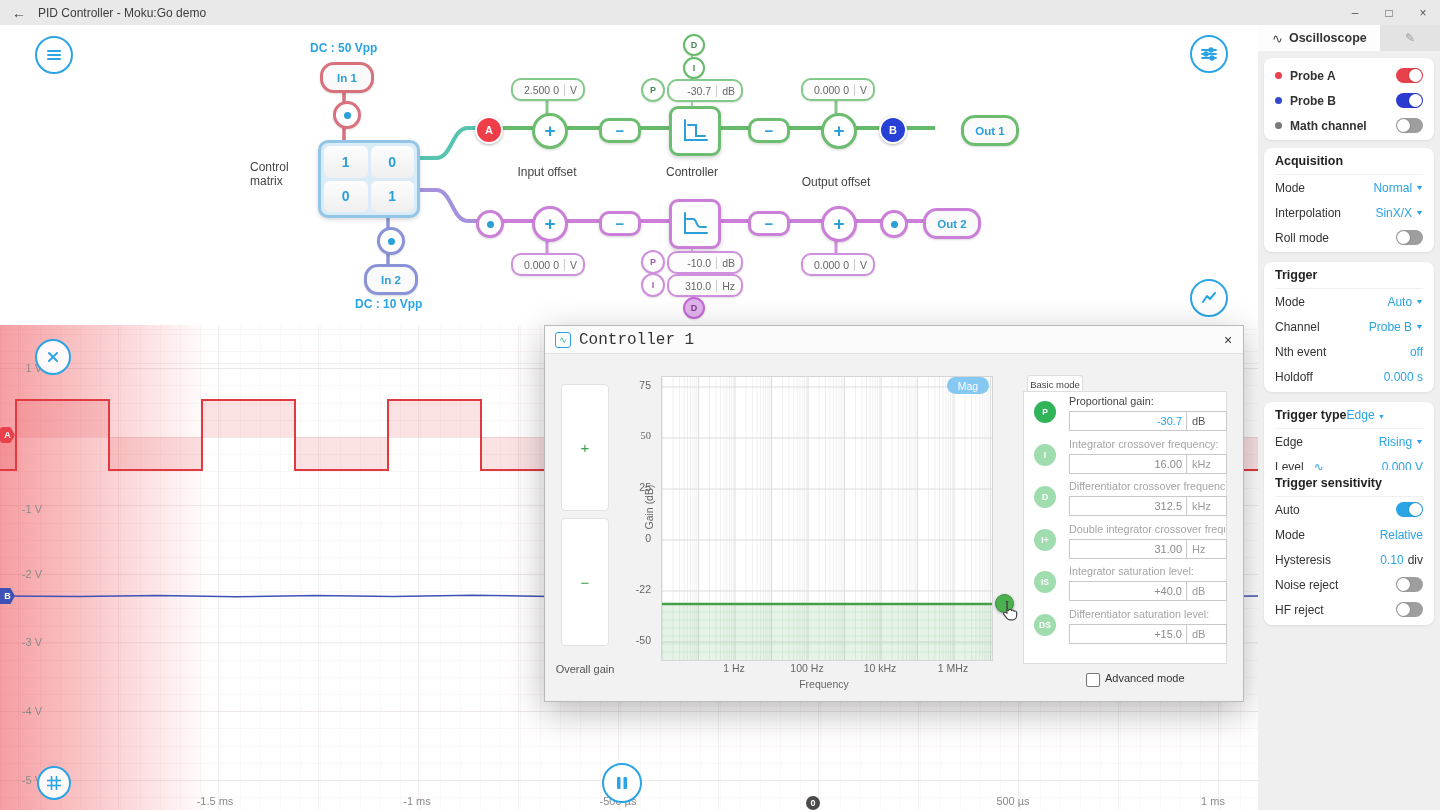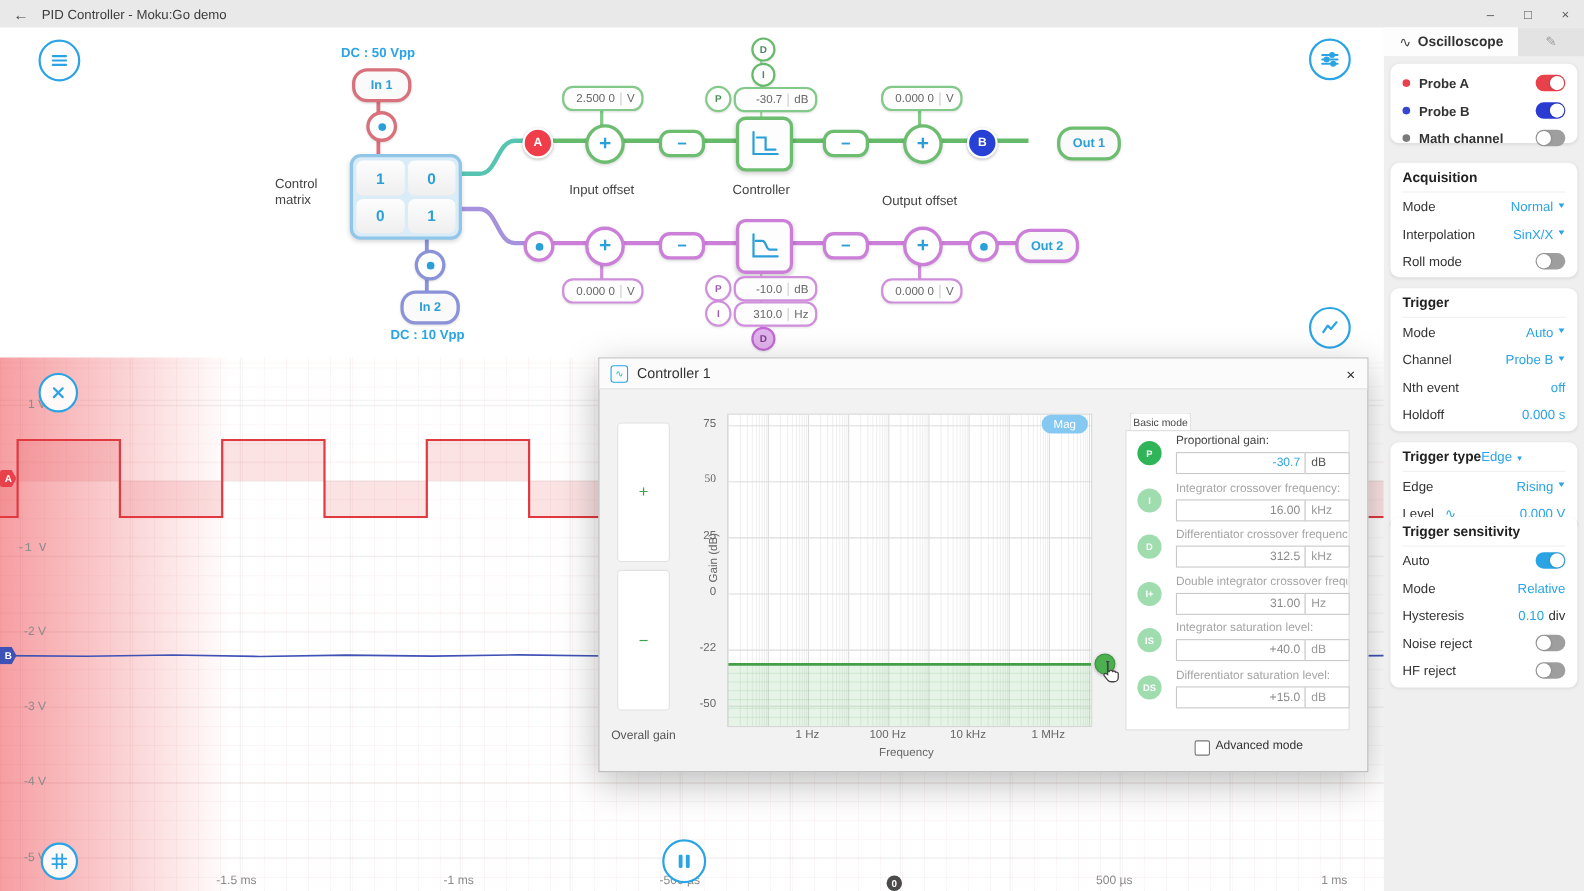--- a/index.html
+++ b/index.html
@@ -60,21 +60,21 @@
         clip-path:polygon(0 0,70% 0,100% 50%,70% 100%,0 100%);}
   .tzero{width:14px;height:14px;border-radius:50%;background:#4a4a4a;color:#fff;font-size:9px;font-weight:bold;
          display:flex;align-items:center;justify-content:center;}
   
   .dialog{left:544px;top:325px;width:698px;height:375px;background:#f2f2f3;border:1px solid #b9b9b9;
           box-shadow:0 10px 34px rgba(0,0,0,.28);z-index:50;}
   .dlg-head{position:absolute;left:0;top:0;width:100%;height:27px;background:#fbfbfb;border-bottom:1px solid #e0e0e0;
             display:flex;align-items:center;}
   .dlg-head .appico{width:14px;height:14px;border:1.5px solid #2aa4e4;border-radius:3px;margin:0 8px 0 10px;
                     display:flex;align-items:center;justify-content:center;color:#19b79b;font-size:9px;}
-  .dlg-head .ttl{font-size:13px;color:#333;}
+  .dlg-head .ttl{font-size:16px;color:#333;font-family:Liberation Mono, monospace;}
   .dlg-head .x{margin-left:auto;width:30px;text-align:center;font-size:14px;color:#333;}
   .whitebox{background:#fff;border:1px solid #e2e2e2;border-radius:4px;position:absolute;
             display:flex;align-items:center;justify-content:center;color:#3da04b;font-size:15px;}
   .ticky{position:absolute;width:32px;text-align:right;font-size:10.5px;color:#666;}
   .tickx{position:absolute;width:60px;text-align:center;font-size:10.5px;color:#666;}
   .magbtn{position:absolute;background:#85c9f2;color:#fff;font-size:10.5px;border-radius:9px;
           display:flex;align-items:center;justify-content:center;}
   .basictab{position:absolute;background:#fff;border:1px solid #ddd;border-bottom:none;border-radius:3px 3px 0 0;
             font-size:9.5px;color:#444;display:flex;align-items:center;justify-content:center;}
   .panel{position:absolute;background:#fff;border:1px solid #ddd;}
@@ -270,21 +270,21 @@
   <div class="abs scope">
     <div class="abs" style="left:0;top:0;width:210px;height:485px;
          background:linear-gradient(to right, rgba(236,62,70,0.5), rgba(236,62,70,0));"></div>
     <svg id="scopeSvg" class="abs" style="left:0;top:0;" width="1258" height="485">
         <path d="M0,145 L16,145 L16,75 L109,75 L109,145 L202,145 L202,75 L295,75 L295,145 L388,145 L388,75 L481,75 L481,145 L574,145 L574,75 L667,75 L667,145 L760,145 L760,75 L853,75 L853,145 L946,145 L946,75 L1039,75 L1039,145 L1132,145 L1132,75 L1225,75 L1225,145 L1258,145 L1258,112 L0,112 Z" fill="rgba(233,76,80,0.16)" stroke="none"></path>
         <path d="M0,145 L16,145 L16,75 L109,75 L109,145 L202,145 L202,75 L295,75 L295,145 L388,145 L388,75 L481,75 L481,145 L574,145 L574,75 L667,75 L667,145 L760,145 L760,75 L853,75 L853,145 L946,145 L946,75 L1039,75 L1039,145 L1132,145 L1132,75 L1225,75 L1225,145 L1258,145" fill="none" stroke="#e0393f" stroke-width="2"></path>
         <path d="M0,271 L79,271.6 L157,270.5 L236,271.8 L315,270.6 L393,271.5 L472,270.3 L550,271.4 L629,270.5 L708,271.7 L786,270.7 L865,271.6 L944,270.4 L1022,271.3 L1101,270.5 L1179,271.5 L1258,271" fill="none" stroke="#3f51b5" stroke-width="1.5"></path>
       </svg>
 
     <div class="abs vlabel" style="left:6px;top:37px;">1 V</div>
-    <div class="abs vlabel" style="left:6px;top:168px;font-family:Liberation Mono, monospace;">-1 V</div>
+    <div class="abs vlabel" style="left:6px;top:178px;">-1 V</div>
     <div class="abs vlabel" style="left:6px;top:243px;">-2 V</div>
     <div class="abs vlabel" style="left:6px;top:311px;">-3 V</div>
     <div class="abs vlabel" style="left:6px;top:380px;">-4 V</div>
     <div class="abs vlabel" style="left:6px;top:449px;">-5 V</div>
 
     <div class="abs tlabel" style="left:185px;top:470px;">-1.5 ms</div>
     <div class="abs tlabel" style="left:387px;top:470px;">-1 ms</div>
     <div class="abs tlabel" style="left:588px;top:470px;">-500 µs</div>
     <div class="abs tlabel" style="left:983px;top:470px;">500 µs</div>
     <div class="abs tlabel" style="left:1183px;top:470px;">1 ms</div>
@@ -504,21 +504,21 @@
 
   <div class="abs sidebar">
     <div class="tabact">
       <span class="wv">∿</span>
       <span>Oscilloscope</span>
     </div>
     <div class="tabpencil">
       <span>✎</span>
     </div>
 
-    <div class="card" style="top:33px;height:72px;padding-top:5px;">
+    <div class="card" style="top:33px;height:82px;padding-top:5px;">
       <div class="srow">
         <span class="dot" style="background:#e8414b;"></span>
         <span class="lbl" style="font-weight:bold;">Probe A</span>
         <span class="rt">
             <span class="tg red on"></span>
           </span>
       </div>
       <div class="srow">
         <span class="dot" style="background:#3546cf;"></span>
         <span class="lbl" style="font-weight:bold;">Probe B</span>

